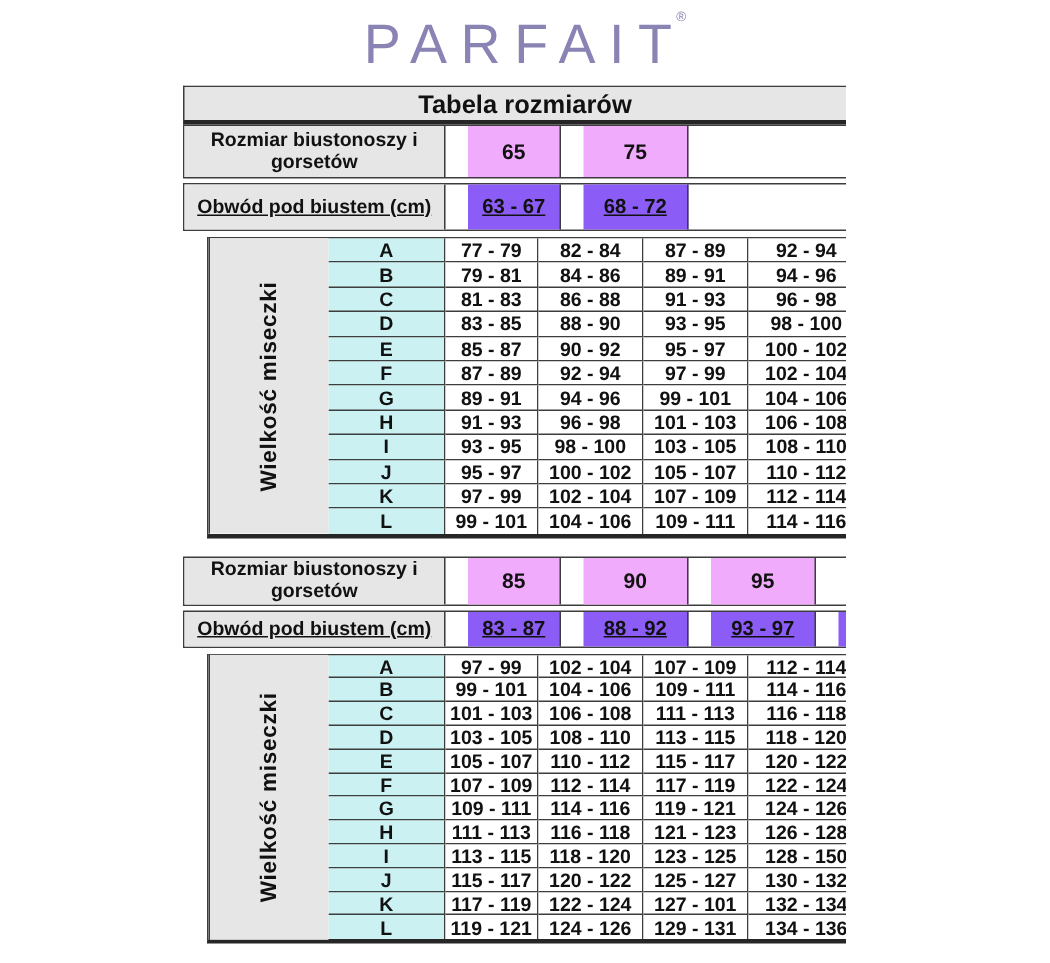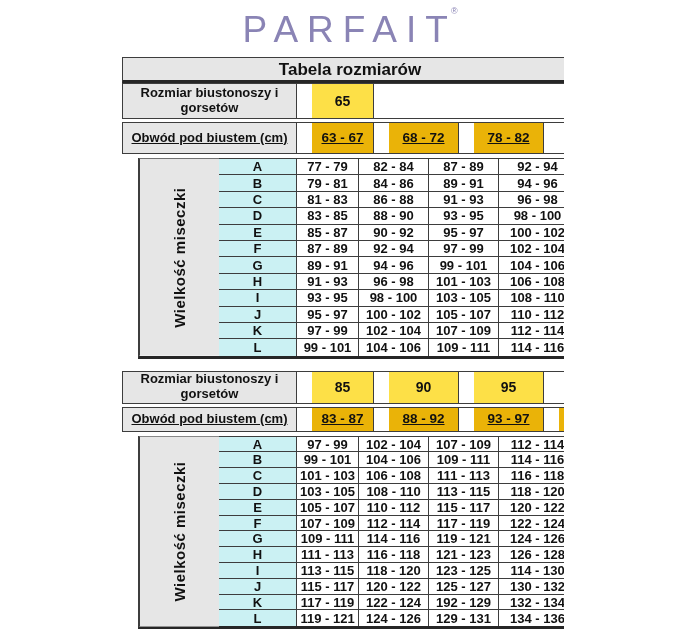--- a/index.html
+++ b/index.html
@@ -29,25 +29,25 @@
     border:1px solid #3d3d3d;border-bottom:3px solid #262626;
   }
   .row{
     display:grid;grid-template-columns:174px 62px 70px 70px 78px;
     border:1px solid #3d3d3d;width:454px;box-sizing:border-box;gap:15px;
   }
   .hdr2{margin-top:3px;text-decoration:underline;}
   .cell{
     display:flex;align-items:center;justify-content:center;text-align:center;
     font-weight:bold;border-right:1px solid #3d3d3d;box-sizing:border-box;
-    background:#fde047;line-height:1.15;
+    background:#f0abfc;line-height:1.15;
   }
   .cell.lbl{background:#e6e6e6;font-size:13px;padding:0 2px;}
   .cell.num{font-size:14px;}
-  .cell.gray{background:#eab308;font-size:13.5px;}
+  .cell.gray{background:#8b5cf6;font-size:13.5px;}
   .t1 .hdr1 .cell{height:34px;}
   .t1 .hdr2 .cell{height:30px;}
   .t2 .hdr1 .cell{height:31px;}
   .t2 .hdr2 .cell{height:23px;}
   .t2{margin-top:12px;}
   
   .body{
     margin-left:16px;margin-top:4px;width:440px;box-sizing:border-box;
     display:grid;grid-template-columns:80px 78px 62px 70px 70px 78px;
     border:1px solid #3d3d3d;border-bottom:3px solid #262626;
@@ -77,26 +77,26 @@
   <span>PARFAIT</span><sup>®</sup>
 </div>
 
 <div class="clip">
   <div class="inner">
     <div class="titlebar">Tabela rozmiarów</div>
     <div class="tbl t1" id="t1">
         <div class="row hdr1">
           <div class="cell lbl">Rozmiar biustonoszy i gorsetów</div>
           <div class="cell num">65</div>
+          <div class="cell num">75</div>
         </div>
         <div class="row hdr2">
           <div class="cell lbl">Obwód pod biustem (cm)</div>
           <div class="cell num gray">63 - 67</div>
           <div class="cell num gray">68 - 72</div>
-          <div class="cell num gray">78 - 82</div>
         </div>
         <div class="body">
           <div class="rot" style="grid-area: 1 / 1 / span 12;">Wielkość miseczki</div>
           <div class="cup">A</div>
           <div class="val">77 - 79</div>
           <div class="val">82 - 84</div>
           <div class="val">87 - 89</div>
           <div class="val">92 - 94</div>
           <div class="cup">B</div>
           <div class="val">79 - 81</div>
@@ -208,30 +208,30 @@
           <div class="val">124 - 126</div>
           <div class="cup">H</div>
           <div class="val">111 - 113</div>
           <div class="val">116 - 118</div>
           <div class="val">121 - 123</div>
           <div class="val">126 - 128</div>
           <div class="cup">I</div>
           <div class="val">113 - 115</div>
           <div class="val">118 - 120</div>
           <div class="val">123 - 125</div>
-          <div class="val">114 - 130</div>
+          <div class="val">128 - 150</div>
           <div class="cup">J</div>
           <div class="val">115 - 117</div>
           <div class="val">120 - 122</div>
           <div class="val">125 - 127</div>
           <div class="val">130 - 132</div>
           <div class="cup">K</div>
           <div class="val">117 - 119</div>
           <div class="val">122 - 124</div>
-          <div class="val">192 - 129</div>
+          <div class="val">127 - 101</div>
           <div class="val">132 - 134</div>
           <div class="cup lastrow">L</div>
           <div class="val lastrow">119 - 121</div>
           <div class="val lastrow">124 - 126</div>
           <div class="val lastrow">129 - 131</div>
           <div class="val lastrow">134 - 136</div>
         </div>
       </div>
   </div>
 </div>

